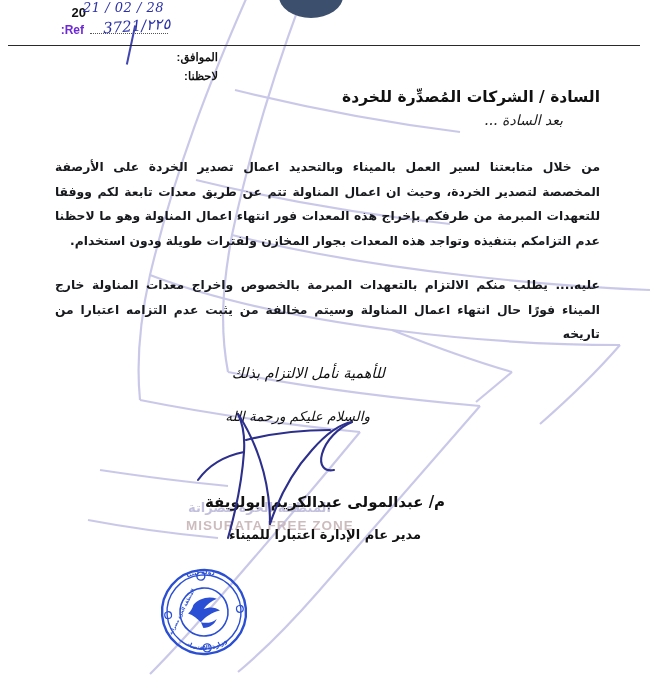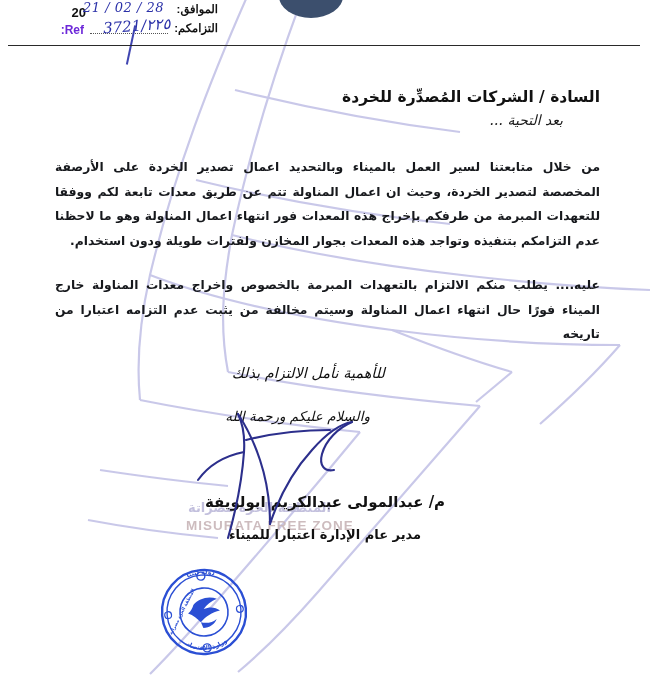--- a/index.html
+++ b/index.html
@@ -52,20 +52,21 @@
     position: relative;
     height: 19px;
     font-family: "Liberation Sans", sans-serif;
     font-size: 11.5px;
     font-weight: bold;
     color: #111111;
     white-space: nowrap;
   }
   .meta-label {
     display: inline-block;
+    margin-top: 48px;
   }
   .hand {
     font-family: "DejaVu Serif", serif;
     color: #2a2fa0;
     font-weight: normal;
     font-style: italic;
     letter-spacing: 0.5px;
   }
   #date-row {
     position: absolute;
@@ -329,34 +330,34 @@
 
   <div id="meta-block">
 
     <div class="meta-row" id="date-row">
       <span class="meta-label">الموافق:</span>
       <span id="date-20">20</span>
       <span id="date-hand" class="hand">21 / 02 / 28</span>
     </div>
 
     <div class="meta-row" id="ref-row">
-      <span class="meta-label">التزامكم:</span>
+      <span class="meta-label">لاحظنا:</span>
       <span id="ref-latin">Ref:</span>
       <span id="ref-dots"></span>
       <span id="ref-hand" class="hand">3721/٢٢٥</span>
       <span id="ref-slash"></span>
     </div>
 
   </div>
 
   <div id="header-rule"></div>
 
   <div id="recipient">السادة / الشركات المُصدِّرة للخردة</div>
 
-  <div id="greeting">بعد التحية ...</div>
+  <div id="greeting">بعد السادة ...</div>
 
   <div class="para" id="para2">عليه.... يطلب منكم الالتزام بالتعهدات المبرمة بالخصوص واخراج معدات المناولة خارج الميناء فورًا حال انتهاء اعمال المناولة وسيتم مخالفة من يثبت عدم التزامه اعتبارا من تاريخه</div>
 
   <div class="para" id="para1">من خلال متابعتنا لسير العمل بالميناء وبالتحديد اعمال تصدير الخردة على الأرصفة المخصصة لتصدير الخردة، وحيث ان اعمال المناولة تتم عن طريق معدات تابعة لكم ووفقا للتعهدات المبرمة من طرفكم بإخراج هذه المعدات فور انتهاء اعمال المناولة وهو ما لاحظنا عدم التزامكم بتنفيذه وتواجد هذه المعدات بجوار المخازن ولفترات طويلة ودون استخدام.</div>
 
   <div class="hand-line" id="closing-note">للأهمية نأمل الالتزام بذلك</div>
 
   <div class="hand-line" id="salam">والسلام عليكم ورحمة الله</div>
 
   <svg id="signature-scribble" viewBox="0 0 330 140" xmlns="http://www.w3.org/2000/svg">

